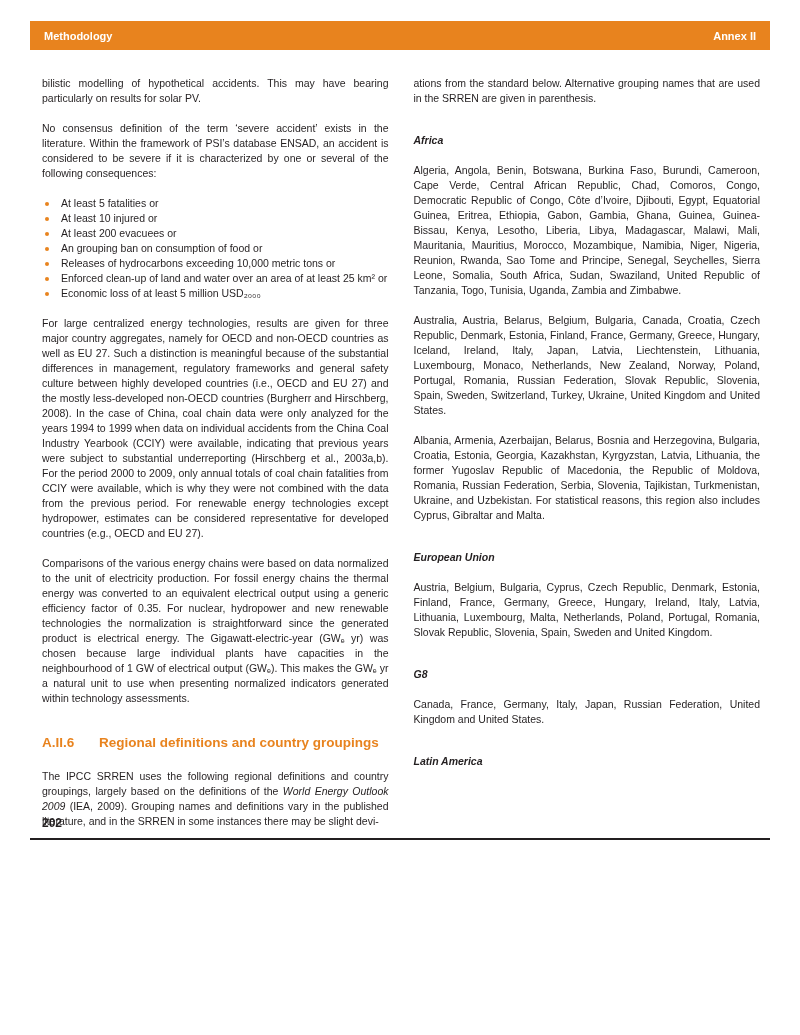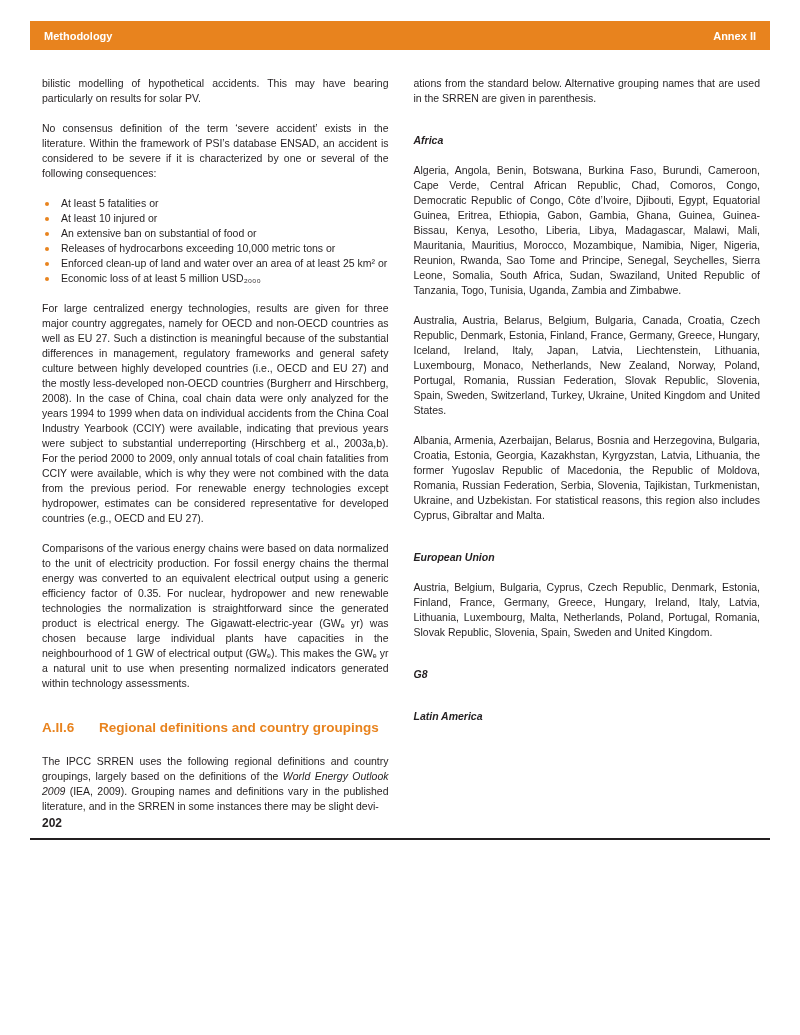--- a/index.html
+++ b/index.html
@@ -114,21 +114,22 @@
 
   <div class="content">
 
     <div class="col">
       <p class="para">bilistic modelling of hypothetical accidents. This may have bearing particularly on results for solar PV.</p>
       <p class="para">No consensus definition of the term ‘severe accident’ exists in the literature. Within the framework of PSI’s database ENSAD, an accident is considered to be severe if it is characterized by one or several of the following consequences:</p>
 
       <ul class="bullets">
         <li><span class="dot"></span><span>At least 5 fatalities or</span></li>
         <li><span class="dot"></span><span>At least 10 injured or</span></li>
-        <li><span class="dot"></span><span>An extensive ban on substantial of food or</span></li>
+        <li><span class="dot"></span><span>At least 200 evacuees or</span></li>
+        <li><span class="dot"></span><span>An grouping ban on consumption of food or</span></li>
         <li><span class="dot"></span><span>Releases of hydrocarbons exceeding 10,000 metric tons or</span></li>
         <li><span class="dot"></span><span>Enforced clean-up of land and water over an area of at least 25 km² or</span></li>
         <li><span class="dot"></span><span>Economic loss of at least 5 million USD₂₀₀₀</span></li>
       </ul>
 
       <p class="para">For large centralized energy technologies, results are given for three major country aggregates, namely for OECD and non-OECD countries as well as EU 27. Such a distinction is meaningful because of the substantial differences in management, regulatory frameworks and general safety culture between highly developed countries (i.e., OECD and EU 27) and the mostly less-developed non-OECD countries (Burgherr and Hirschberg, 2008). In the case of China, coal chain data were only analyzed for the years 1994 to 1999 when data on individual accidents from the China Coal Industry Yearbook (CCIY) were available, indicating that previous years were subject to substantial underreporting (Hirschberg et al., 2003a,b). For the period 2000 to 2009, only annual totals of coal chain fatalities from CCIY were available, which is why they were not combined with the data from the previous period. For renewable energy technologies except hydropower, estimates can be considered representative for developed countries (e.g., OECD and EU 27).</p>
       <p class="para">Comparisons of the various energy chains were based on data normalized to the unit of electricity production. For fossil energy chains the thermal energy was converted to an equivalent electrical output using a generic efficiency factor of 0.35. For nuclear, hydropower and new renewable technologies the normalization is straightforward since the generated product is electrical energy. The Gigawatt-electric-year (GWₑ yr) was chosen because large individual plants have capacities in the neighbourhood of 1 GW of electrical output (GWₑ). This makes the GWₑ yr a natural unit to use when presenting normalized indicators generated within technology assessments.</p>
 
       <div class="section-heading">
         <span class="sec-num">A.II.6</span>
@@ -145,20 +146,21 @@
       <p class="para">Algeria, Angola, Benin, Botswana, Burkina Faso, Burundi, Cameroon, Cape Verde, Central African Republic, Chad, Comoros, Congo, Democratic Republic of Congo, Côte d’Ivoire, Djibouti, Egypt, Equatorial Guinea, Eritrea, Ethiopia, Gabon, Gambia, Ghana, Guinea, Guinea-Bissau, Kenya, Lesotho, Liberia, Libya, Madagascar, Malawi, Mali, Mauritania, Mauritius, Morocco, Mozambique, Namibia, Niger, Nigeria, Reunion, Rwanda, Sao Tome and Principe, Senegal, Seychelles, Sierra Leone, Somalia, South Africa, Sudan, Swaziland, United Republic of Tanzania, Togo, Tunisia, Uganda, Zambia and Zimbabwe.</p>
 
       <p class="para">Australia, Austria, Belarus, Belgium, Bulgaria, Canada, Croatia, Czech Republic, Denmark, Estonia, Finland, France, Germany, Greece, Hungary, Iceland, Ireland, Italy, Japan, Latvia, Liechtenstein, Lithuania, Luxembourg, Monaco, Netherlands, New Zealand, Norway, Poland, Portugal, Romania, Russian Federation, Slovak Republic, Slovenia, Spain, Sweden, Switzerland, Turkey, Ukraine, United Kingdom and United States.</p>
 
       <p class="para">Albania, Armenia, Azerbaijan, Belarus, Bosnia and Herzegovina, Bulgaria, Croatia, Estonia, Georgia, Kazakhstan, Kyrgyzstan, Latvia, Lithuania, the former Yugoslav Republic of Macedonia, the Republic of Moldova, Romania, Russian Federation, Serbia, Slovenia, Tajikistan, Turkmenistan, Ukraine, and Uzbekistan. For statistical reasons, this region also includes Cyprus, Gibraltar and Malta.</p>
 
       <h4 class="group-heading">European Union</h4>
       <p class="para">Austria, Belgium, Bulgaria, Cyprus, Czech Republic, Denmark, Estonia, Finland, France, Germany, Greece, Hungary, Ireland, Italy, Latvia, Lithuania, Luxembourg, Malta, Netherlands, Poland, Portugal, Romania, Slovak Republic, Slovenia, Spain, Sweden and United Kingdom.</p>
 
       <h4 class="group-heading">G8</h4>
+      <p class="para">Canada, France, Germany, Italy, Japan, Russian Federation, United Kingdom and United States.</p>
 
       <h4 class="group-heading">Latin America</h4>
     </div>
 
   </div>
 
   <span class="footer-page-num">202</span>
   <div class="footer-line"></div>
 
 </div>

